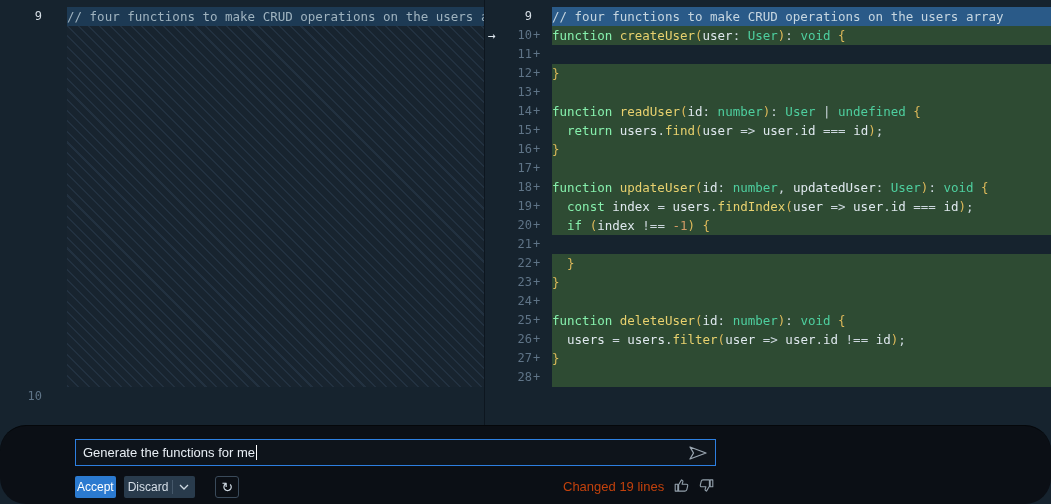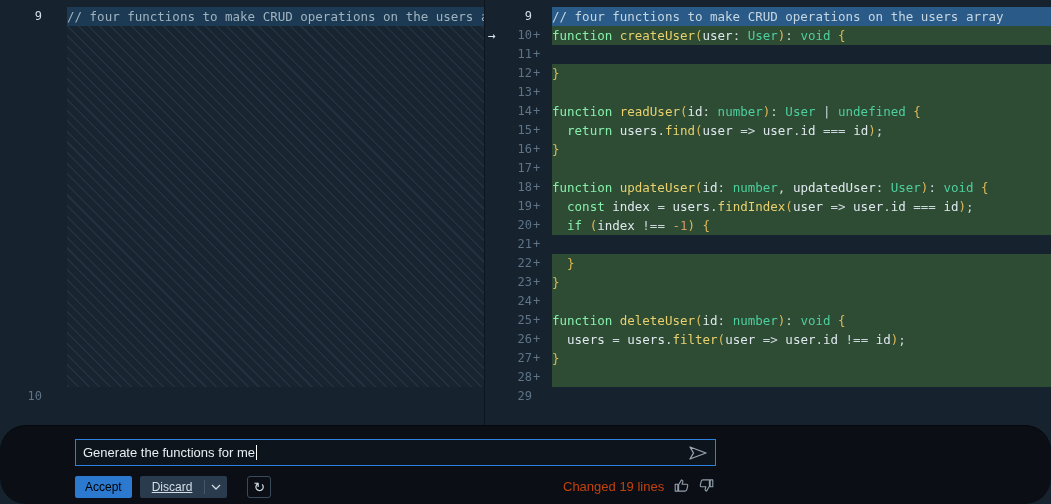--- a/index.html
+++ b/index.html
@@ -58,28 +58,28 @@
   .input-wrap {
     position:absolute; left:75px; top:13px; width:641px; height:27px;
     background:#0e141b; border:1px solid #2d7fe0; display:flex; align-items:center;
   }
   .input-text { margin-left:7px; font-size:13px; color:#e8eef4; white-space:pre; }
   .caret { width:1px; height:15px; background:#ffffff; margin-left:1px; }
   .send-btn { position:absolute; right:7px; top:4px; width:20px; height:18px; cursor:pointer; background:none; border:none; padding:0; }
 
   .btn-row { position:absolute; left:75px; top:50px; display:flex; align-items:center; gap:8px; height:22px; }
   .btn-accept {
-    height:22px; padding:0 10px; background:#2b7ad0; color:#000000;
+    height:22px; padding:0 2px; background:#2b7ad0; color:#ffffff;
     border:none; border-radius:2px; font-size:12px; font-family:"Liberation Sans",sans-serif; cursor:pointer;
   }
   .btn-discard {
     height:22px; display:flex; align-items:center; background:#293b4c; color:#d6dfe8;
     border-radius:2px; font-size:12px; cursor:pointer;
   }
-  .btn-discard .lbl { padding:0 12px;text-decoration:underline; }
+  .btn-discard .lbl { padding:0 4px; }
   .btn-discard .sep { width:1px; height:14px; background:#45586a; }
   .btn-discard .chev { padding:0 6px; display:flex; align-items:center; }
   .btn-refresh {
     margin-left:12px; width:24px; height:22px; background:none; border:1px solid #3a4a5a;
     border-radius:3px; color:#cfd9e2; font-size:14px; line-height:20px; text-align:center; cursor:pointer;
     font-family:"DejaVu Sans", sans-serif;
   }
   .status-row { position:absolute; left:563px; top:52px; display:flex; align-items:center; gap:9px; }
   .status-text { color:#c2410c; font-size:13px; }
   .thumb { background:none; border:none; padding:0; cursor:pointer; width:16px; height:16px; }
@@ -234,27 +234,20 @@
             <div class="r-gutter">
               <span class="r-lnum">27</span>
               <span class="r-plus">+</span>
             </div>
             <div class="r-code"><span class="tk-br">}</span></div>
           </div>
           <div class="r-row kind-added">
             <div class="r-gutter">
               <span class="r-lnum">28</span>
               <span class="r-plus">+</span>
-            </div>
-            <div class="r-code"></div>
-          </div>
-          <div class="r-row kind-normal">
-            <div class="r-gutter">
-              <span class="r-lnum">29</span>
-              <span class="r-plus"></span>
             </div>
             <div class="r-code"></div>
           </div>
         </div>
     </div>
 
   </div>
 
   <div class="panel">
 

